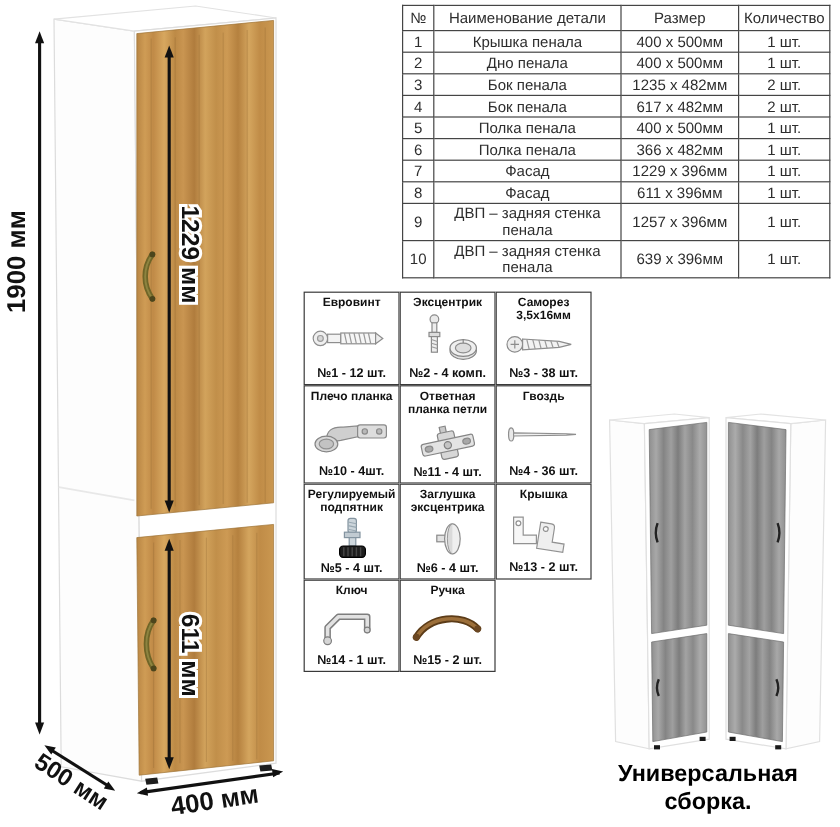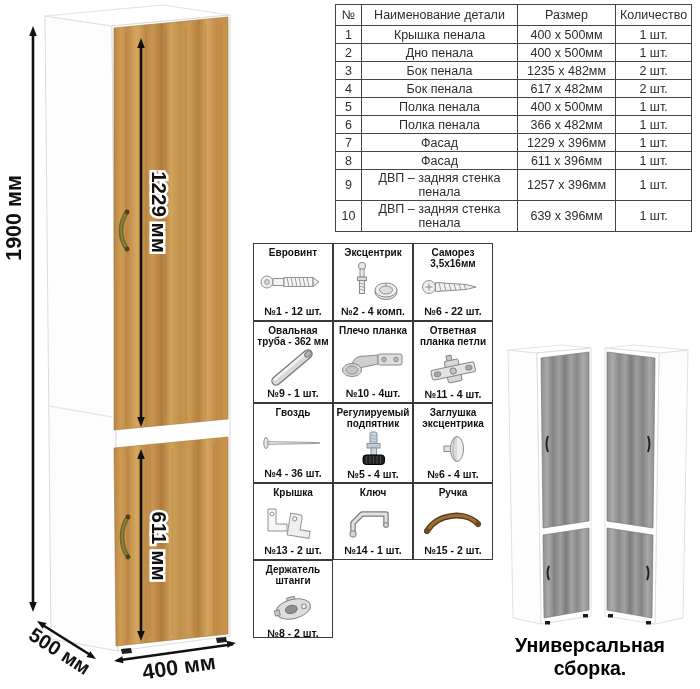--- a/index.html
+++ b/index.html
@@ -284,35 +284,23 @@
           <g stroke="#9a9a9a" stroke-width="1">
               <line x1="21" y1="11.8" x2="23" y2="20.2"></line>
               <line x1="26" y1="12" x2="28" y2="20"></line>
               <line x1="31" y1="12.3" x2="33" y2="19.7"></line>
               <line x1="36" y1="12.6" x2="38" y2="19.4"></line>
               <line x1="41" y1="13" x2="43" y2="19"></line>
               <line x1="46" y1="13.4" x2="48" y2="18.6"></line>
             </g>
         </svg>
       </div>
-      <div class="hw-qty">№6 - 22 шт.</div>
-    </div>
-
-    <div class="hw-cell">
-      <div class="hw-title">Овальная труба - 362 мм</div>
-      <div class="hw-icon">
-        <svg width="70" height="38" viewBox="0 0 70 38">
-          <line x1="18" y1="33" x2="50" y2="6" stroke="#777777" stroke-width="9.5" stroke-linecap="round"></line>
-          <line x1="18" y1="33" x2="50" y2="6" stroke="#d8d8d8" stroke-width="7" stroke-linecap="round"></line>
-          <line x1="16.5" y1="31.5" x2="48.5" y2="4.5" stroke="#f3f3f3" stroke-width="2.4" stroke-linecap="round"></line>
-          <ellipse cx="50" cy="6" rx="3.6" ry="2.6" transform="rotate(-40 50 6)" fill="#b2b2b2" stroke="#777"></ellipse>
-        </svg>
-      </div>
-      <div class="hw-qty">№9 - 1 шт.</div>
-    </div>
+      <div class="hw-qty">№3 - 38 шт.</div>
+    </div>
+
 
     <div class="hw-cell">
       <div class="hw-title">Плечо планка</div>
       <div class="hw-icon">
         <svg width="70" height="38" viewBox="0 0 70 38">
           <path d="M14,24 q0,-12 14,-11 L40,12 L40,21 L26,24 q-8,1 -12,3 Z" fill="#cfcfcf" stroke="#8a8a8a"></path>
           <rect x="40" y="11" width="24" height="11" rx="2" fill="#dddddd" stroke="#8a8a8a"></rect>
           <circle cx="46" cy="16.5" r="2.2" fill="#b9b9b9" stroke="#8a8a8a"></circle>
           <circle cx="58" cy="16.5" r="2.2" fill="#b9b9b9" stroke="#8a8a8a"></circle>
           <ellipse cx="14" cy="27" rx="9.5" ry="6.5" fill="#d8d8d8" stroke="#868686"></ellipse>
@@ -421,35 +409,20 @@
         <svg width="70" height="36" viewBox="0 0 70 36">
           <path d="M9,28 C20,10 48,8 60,21" fill="none" stroke="#5c3c18" stroke-width="6" stroke-linecap="round"></path>
           <path d="M9,28 C20,10 48,8 60,21" fill="none" stroke="#9c6f3a" stroke-width="3" stroke-linecap="round"></path>
           <circle cx="9" cy="28" r="2.8" fill="#6b4722"></circle>
             <circle cx="60" cy="21" r="2.8" fill="#6b4722"></circle>
         </svg>
       </div>
       <div class="hw-qty">№15 - 2 шт.</div>
     </div>
 
-    <div class="hw-cell">
-      <div class="hw-title">Держатель штанги</div>
-      <div class="hw-icon">
-        <svg width="70" height="40" viewBox="0 0 70 40">
-          <g transform="rotate(-14 35 21)">
-            <rect x="31" y="10" width="8" height="5" rx="1" fill="#cfcfcf" stroke="#868686"></rect>
-            <ellipse cx="35" cy="22" rx="17.5" ry="9.5" fill="#dddddd" stroke="#868686"></ellipse>
-            <ellipse cx="33" cy="22" rx="6" ry="4" fill="#8f8f8f" stroke="#757575"></ellipse>
-            <circle cx="46" cy="22" r="2.3" fill="#f4f4f4" stroke="#868686"></circle>
-            <rect x="16" y="19.5" width="5" height="5" fill="#c7c7c7" stroke="#8a8a8a"></rect>
-          </g>
-        </svg>
-      </div>
-      <div class="hw-qty">№8 - 2 шт.</div>
-    </div>
   </div>
 
   <svg class="assembly-svg" width="200" height="292" viewBox="0 0 200 292">
     <defs>
       <linearGradient id="gw" x1="0" y1="0" x2="1" y2="0">
         <stop offset="0" stop-color="#8f8f8f"></stop>
           <stop offset="0.12" stop-color="#a8a8a8"></stop>
         <stop offset="0.25" stop-color="#848484"></stop>
           <stop offset="0.38" stop-color="#9f9f9f"></stop>
         <stop offset="0.5" stop-color="#7d7d7d"></stop>

